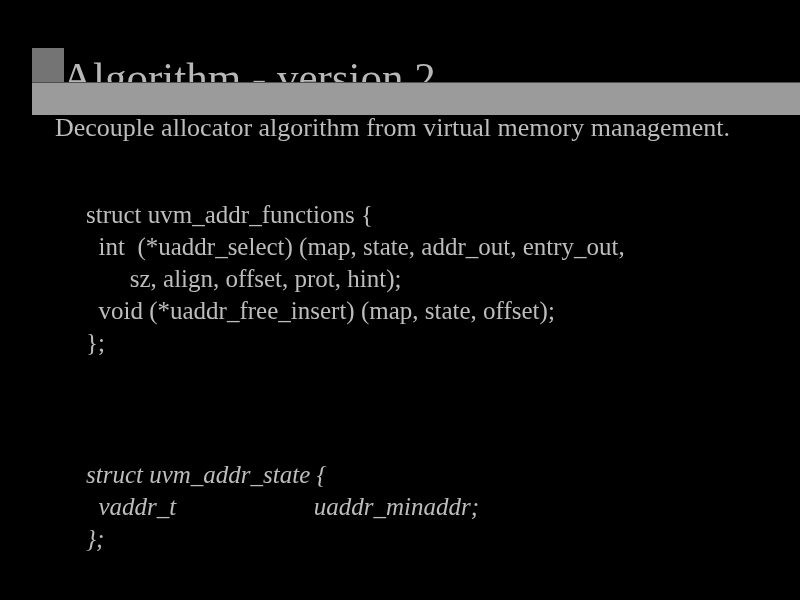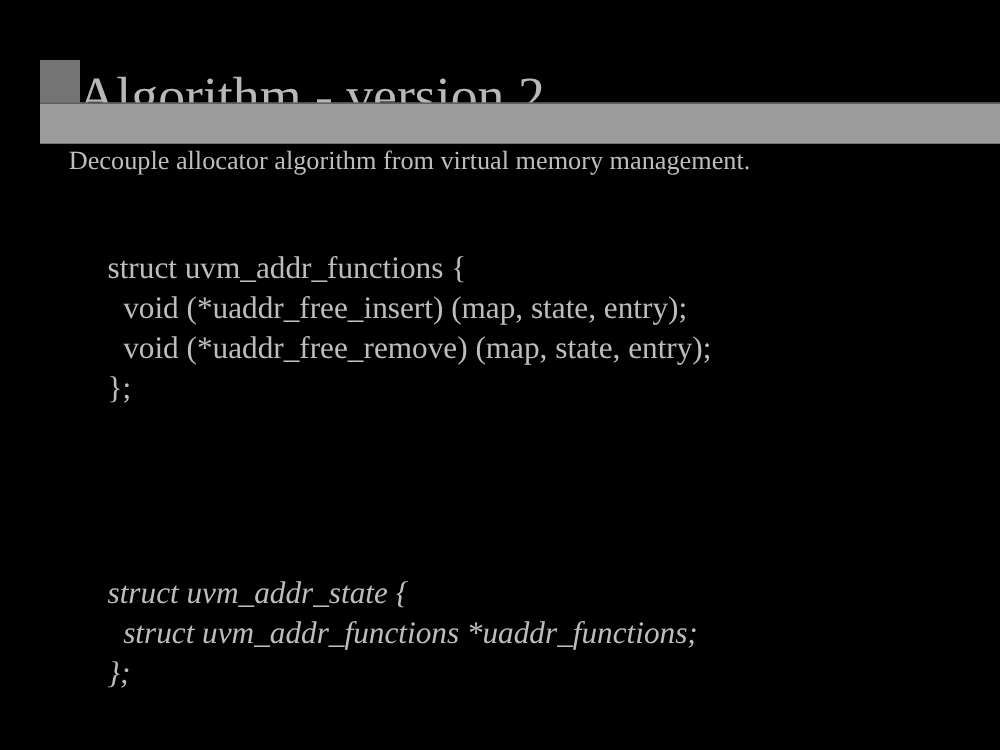--- a/index.html
+++ b/index.html
@@ -48,21 +48,21 @@
     top: 50px;
     width: 800px;
     height: 4px;
     background: var(--rule);
     border-top: 1px solid var(--rule_edge);
   }
   .intro {
     position: absolute;
     left: 7px;
     top: 65px;
-    font-size: 21px;
+    font-size: 26px;
     line-height: 30px;
     white-space: pre;
   }
   .code-block {
     position: absolute;
     left: 22px;
     font-size: 25px;
     line-height: 30px;
   }
   .code-block .code-line {
@@ -80,24 +80,25 @@
   <span class="title-left-tick"></span>
 
   <h1 class="slide-title">Algorithm - version 2</h1>
 
   <div class="title-underline"></div>
 
   <p class="intro">Decouple allocator algorithm from virtual memory management.</p>
 
   <div class="code-block" id="code-block-1">
     <div class="code-line">struct uvm_addr_functions {</div>
-    <div class="code-line">  void (*uaddr_free_insert) (map, state, entry);</div>
-    <div class="code-line">  void (*uaddr_free_remove) (map, state, entry);</div>
+    <div class="code-line">  int  (*uaddr_select) (map, state, addr_out, entry_out,</div>
+    <div class="code-line">       sz, align, offset, prot, hint);</div>
+    <div class="code-line">  void (*uaddr_free_insert) (map, state, offset);</div>
     <div class="code-line">};</div>
   </div>
 
   <div class="code-block" id="code-block-2">
     <div class="code-line">struct uvm_addr_state {</div>
-    <div class="code-line">  struct uvm_addr_functions *uaddr_functions;</div>
+    <div class="code-line">  vaddr_t                      uaddr_minaddr;</div>
     <div class="code-line">};</div>
   </div>
 
 </div>
 
 </body></html>

